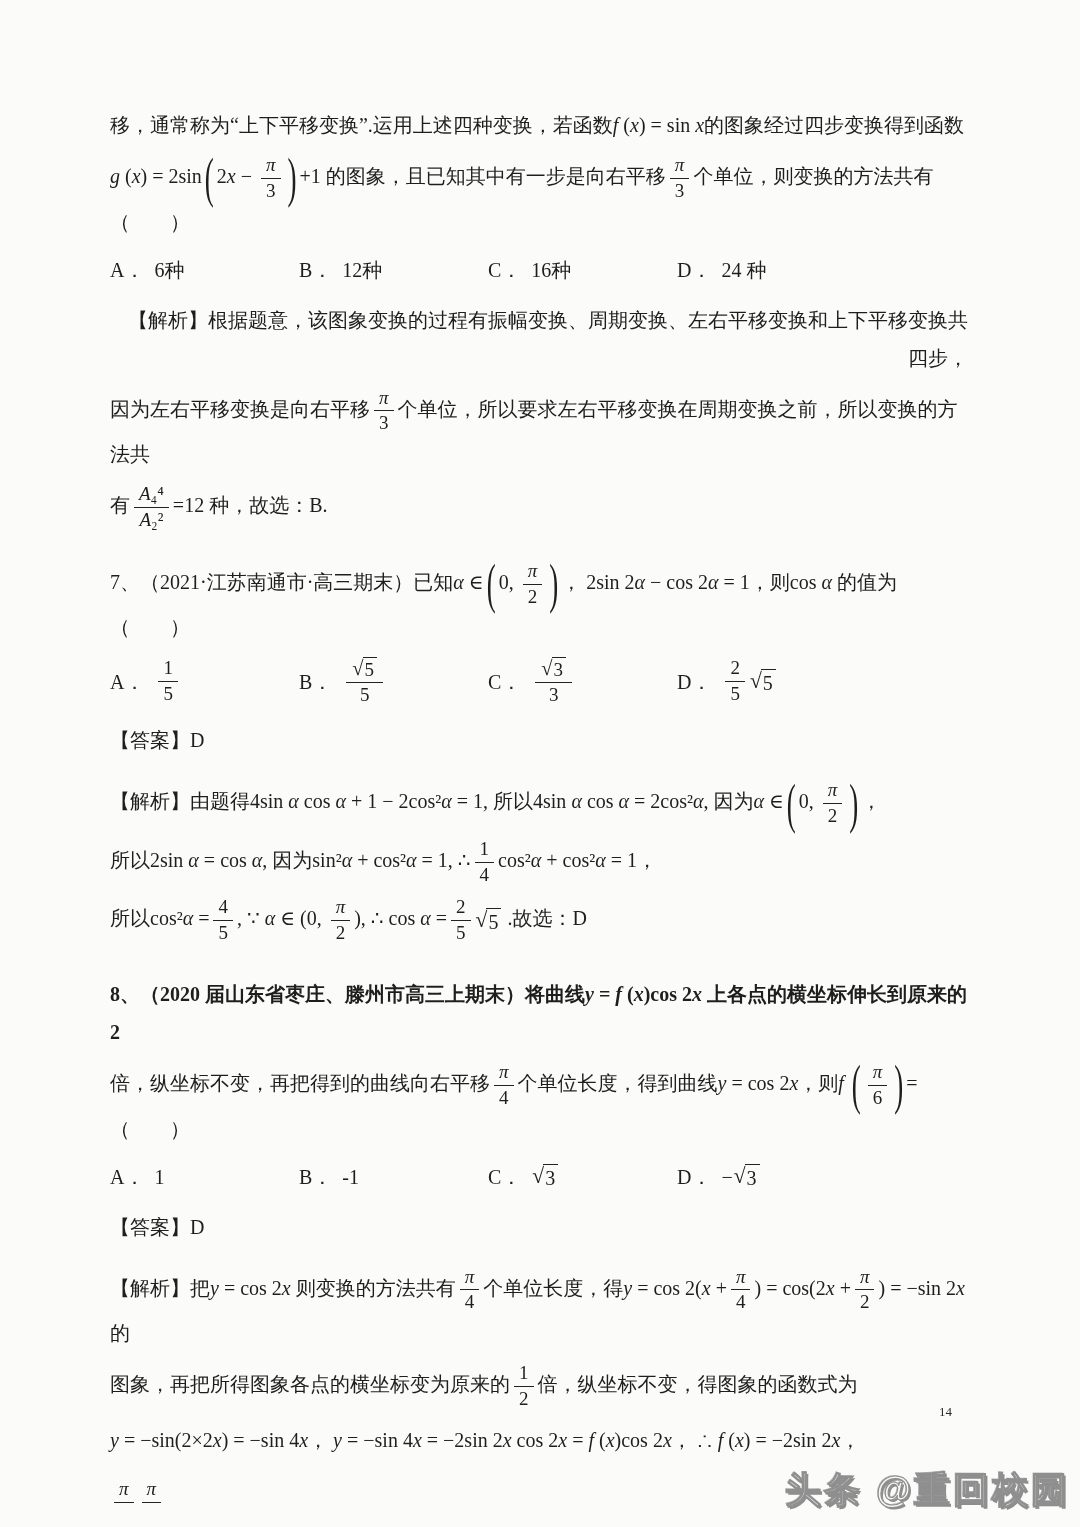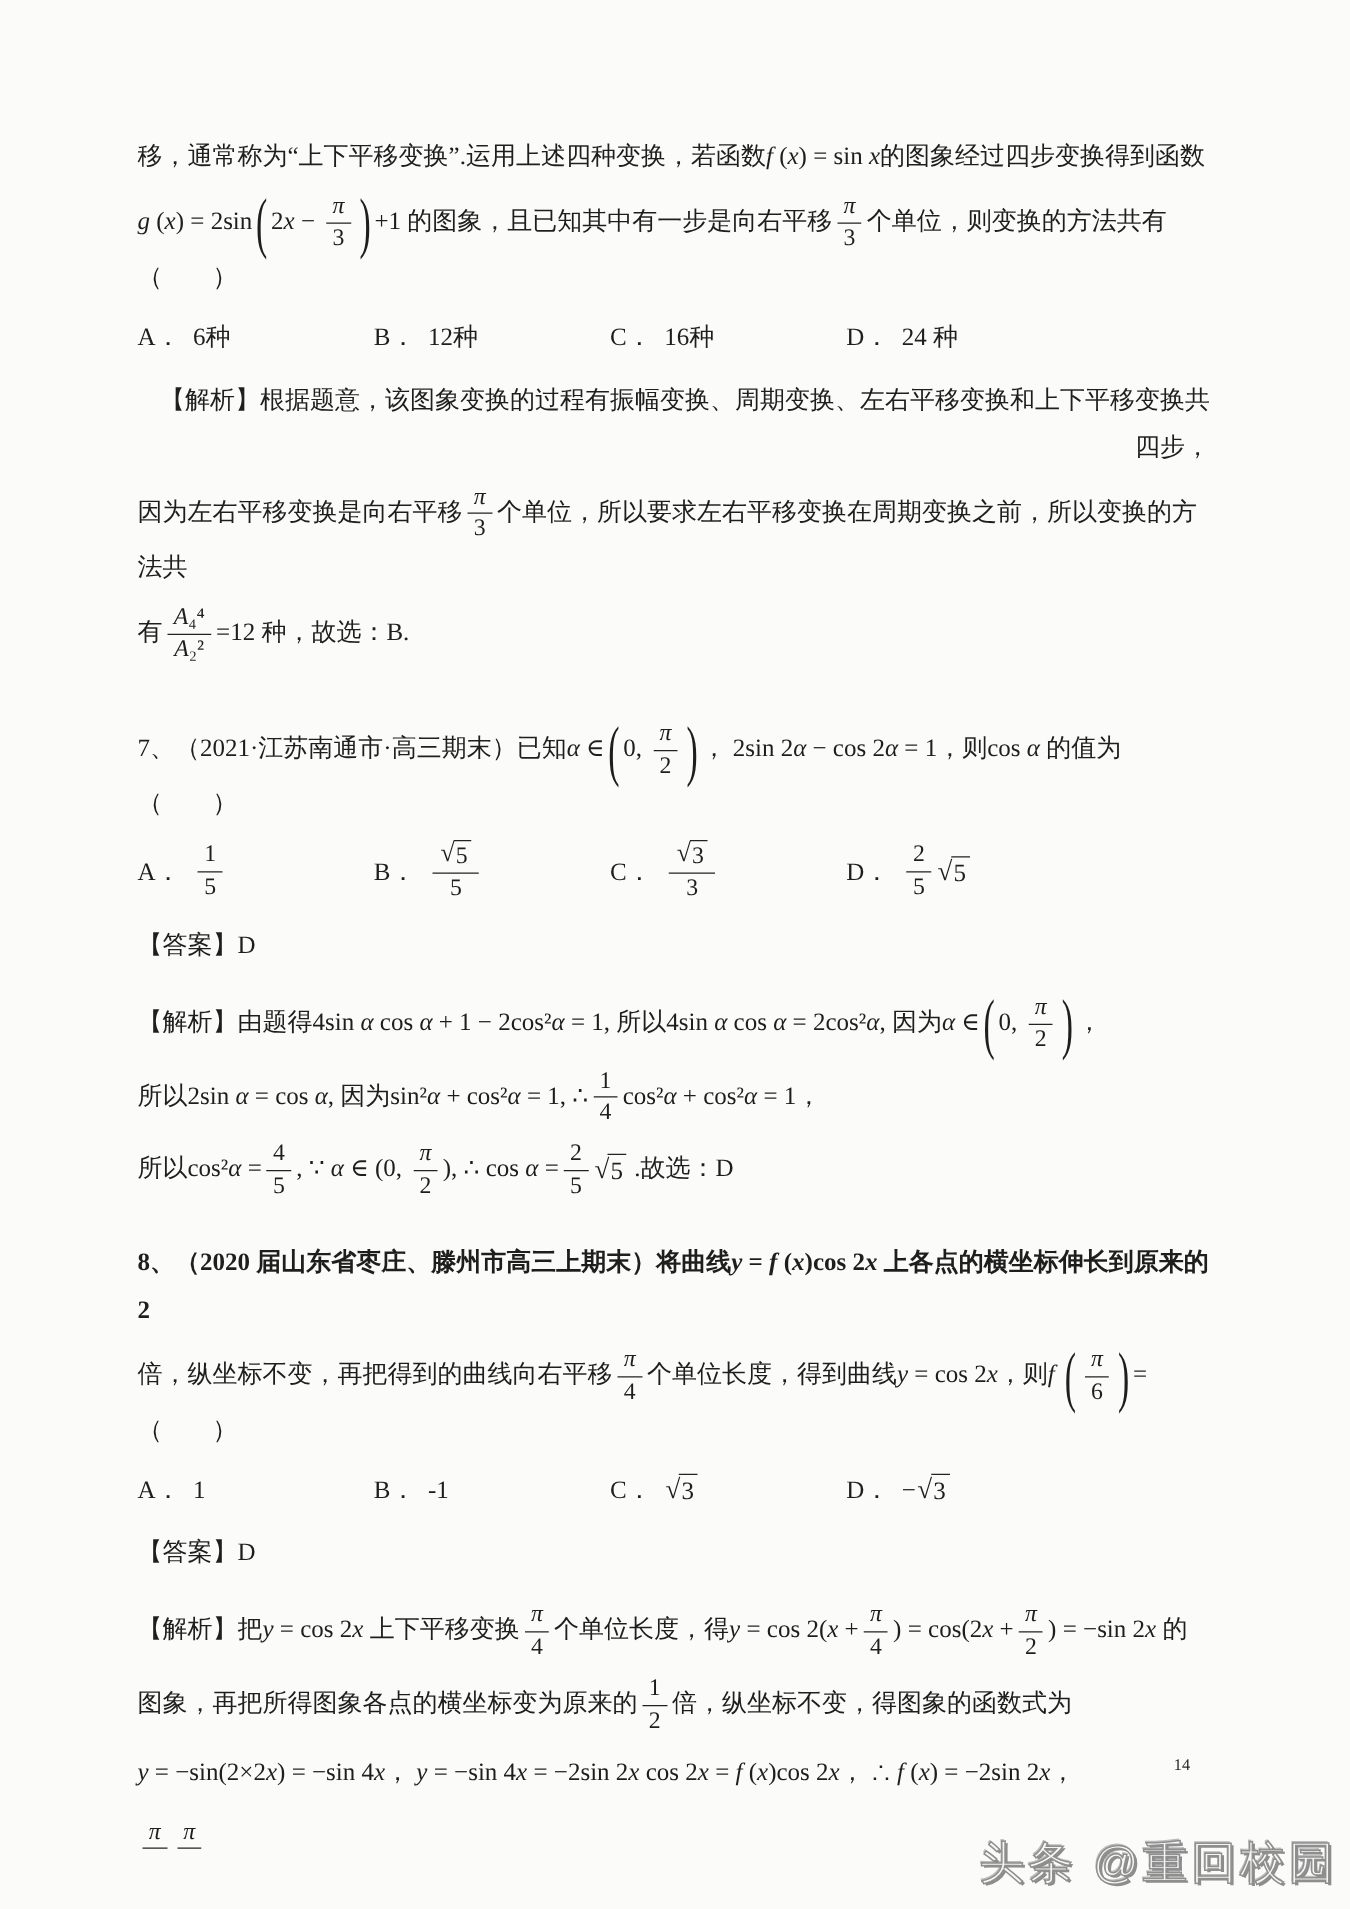--- a/index.html
+++ b/index.html
@@ -27,29 +27,29 @@
   .bigp{display:inline-block;font-size:27px;font-weight:300;transform:scaleY(2.0);
         vertical-align:middle;margin:0 3px;}
   
   .opts{display:flex;align-items:center;}
   .opt{flex:0 0 189px;display:inline-flex;align-items:center;}
   .opt:last-child{flex:1 1 auto;}
   .olab{margin-right:10px;}
   
   [data-name="q6-answer"],[data-name="q7-answer"],[data-name="q8-answer"]{margin:10px 0 20px;}
   [data-name="q6-analysis-1"]{margin-top:6px;text-align:right;}
-  [data-name="q7-stem"]{margin-top:44px;}
+  [data-name="q7-stem"]{margin-top:28px;}
   [data-name="q7-options"]{margin:10px 0 14px;}
   [data-name="q8-stem"]{margin-top:30px;font-weight:bold;}
   [data-name="q6-options"],[data-name="q8-options"]{margin:6px 0 12px;}
   
   .pagenum{position:absolute;right:128px;top:1404px;font-size:13px;color:#2a2a2a;}
   .watermark{
     position:absolute;right:10px;bottom:12px;
-    font-family:"Liberation Sans","DejaVu Sans",sans-serif;font-weight:normal;
+    font-family:"Liberation Sans","DejaVu Sans",sans-serif;font-weight:bold;
     font-size:36px;letter-spacing:3px;color:#f6f6f4;
     -webkit-text-stroke:1.2px #8f8f8f;
     text-shadow:2px 2px 0 #8d8d8d,-1px -1px 0 #bdbdbd;
   }
 </style>
 </head>
 <body>
 
 <div class="page" data-name="document-page">
   <div class="content" data-name="document-body">
@@ -181,21 +181,21 @@
         <span class="opt" data-name="option-D">
           <span class="olab" data-name="option-label">D．</span>
           <span class="math" data-name="math-run">−</span>
           <span class="sqrt" data-name="square-root">
             <span class="rsign" data-name="radical-sign">√</span>
             <span class="rad" data-name="radicand"><span class="math" data-name="math-run">3</span></span>
           </span>
         </span>
       </div>
       <div class="para" data-name="q8-answer"><span class="t" data-name="text-run">【答案】D</span></div>
-      <div class="para" data-name="q8-analysis-1"><span class="t" data-name="text-run">【解析】把</span><span class="math" data-name="math-run"><i class="var" data-name="math-variable">y</i> = <span class="rm" data-name="function-name">cos</span> 2<i class="var" data-name="math-variable">x</i> </span><span class="t" data-name="text-run">上下平移变换</span><span class="frac" data-name="fraction">
+      <div class="para" data-name="q8-analysis-1"><span class="t" data-name="text-run">【解析】把</span><span class="math" data-name="math-run"><i class="var" data-name="math-variable">y</i> = <span class="rm" data-name="function-name">cos</span> 2<i class="var" data-name="math-variable">x</i> </span><span class="t" data-name="text-run">则变换的方法共有</span><span class="frac" data-name="fraction">
           <span class="num" data-name="fraction-numerator"><span class="math" data-name="math-run"><i class="var" data-name="math-variable">π</i></span></span>
           <span class="den" data-name="fraction-denominator"><span class="math" data-name="math-run">4</span></span>
         </span><span class="t" data-name="text-run">个单位长度，得</span><span class="math" data-name="math-run"><i class="var" data-name="math-variable">y</i> = <span class="rm" data-name="function-name">cos</span> 2(<i class="var" data-name="math-variable">x</i> +</span><span class="frac" data-name="fraction">
           <span class="num" data-name="fraction-numerator"><span class="math" data-name="math-run"><i class="var" data-name="math-variable">π</i></span></span>
           <span class="den" data-name="fraction-denominator"><span class="math" data-name="math-run">4</span></span>
         </span><span class="math" data-name="math-run">) = <span class="rm" data-name="function-name">cos</span>(2<i class="var" data-name="math-variable">x</i> +</span><span class="frac" data-name="fraction">
           <span class="num" data-name="fraction-numerator"><span class="math" data-name="math-run"><i class="var" data-name="math-variable">π</i></span></span>
           <span class="den" data-name="fraction-denominator"><span class="math" data-name="math-run">2</span></span>
         </span><span class="math" data-name="math-run">) = −<span class="rm" data-name="function-name">sin</span> 2<i class="var" data-name="math-variable">x</i> </span><span class="t" data-name="text-run">的</span></div>
       <div class="para" data-name="q8-analysis-2"><span class="t" data-name="text-run">图象，再把所得图象各点的横坐标变为原来的</span><span class="frac" data-name="fraction">

